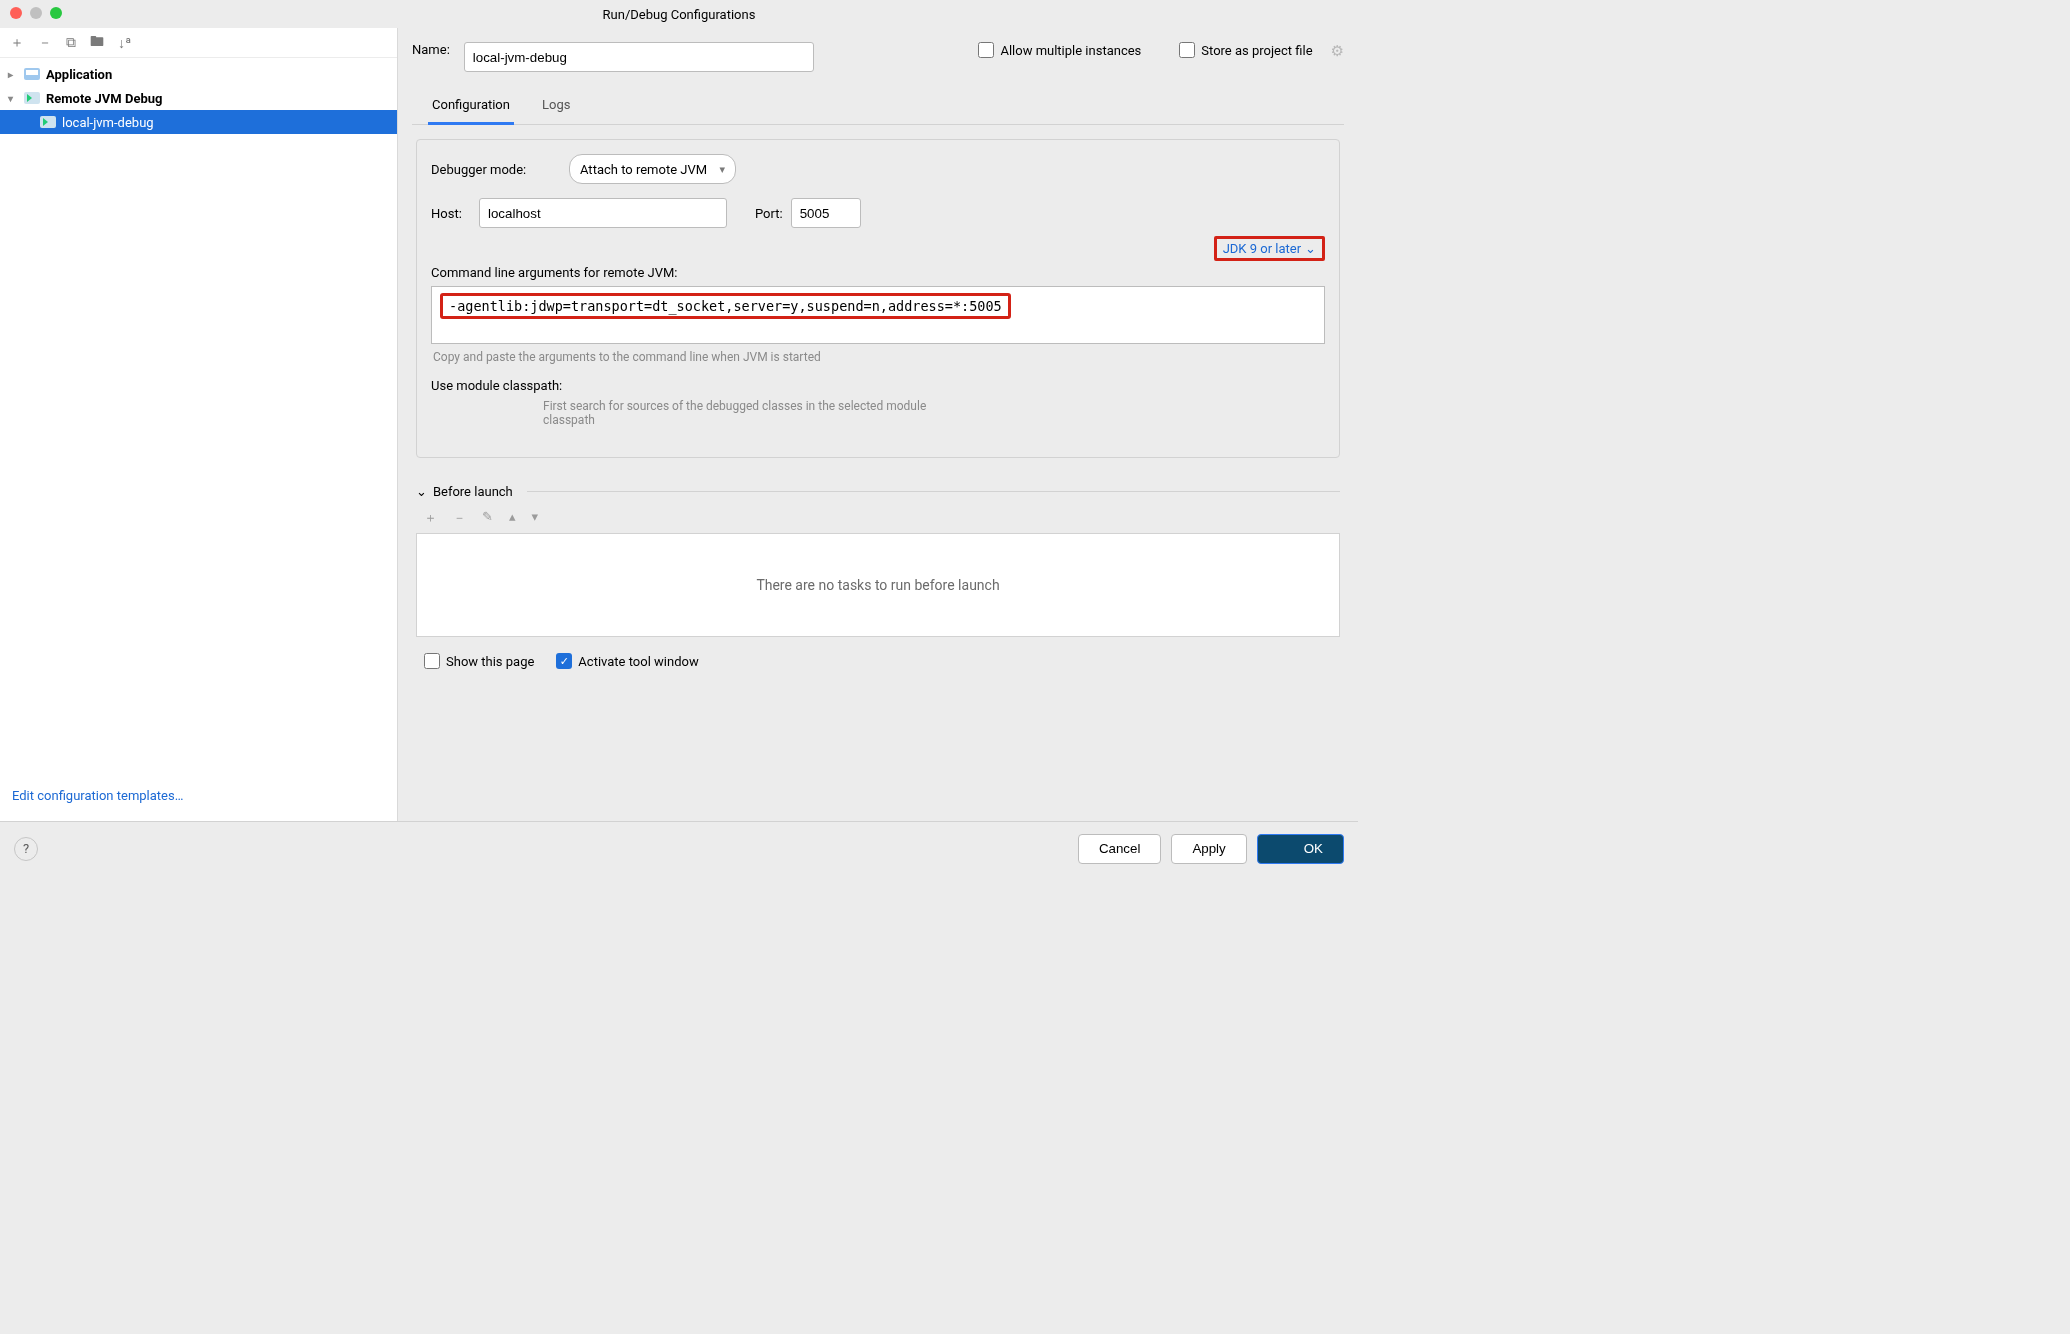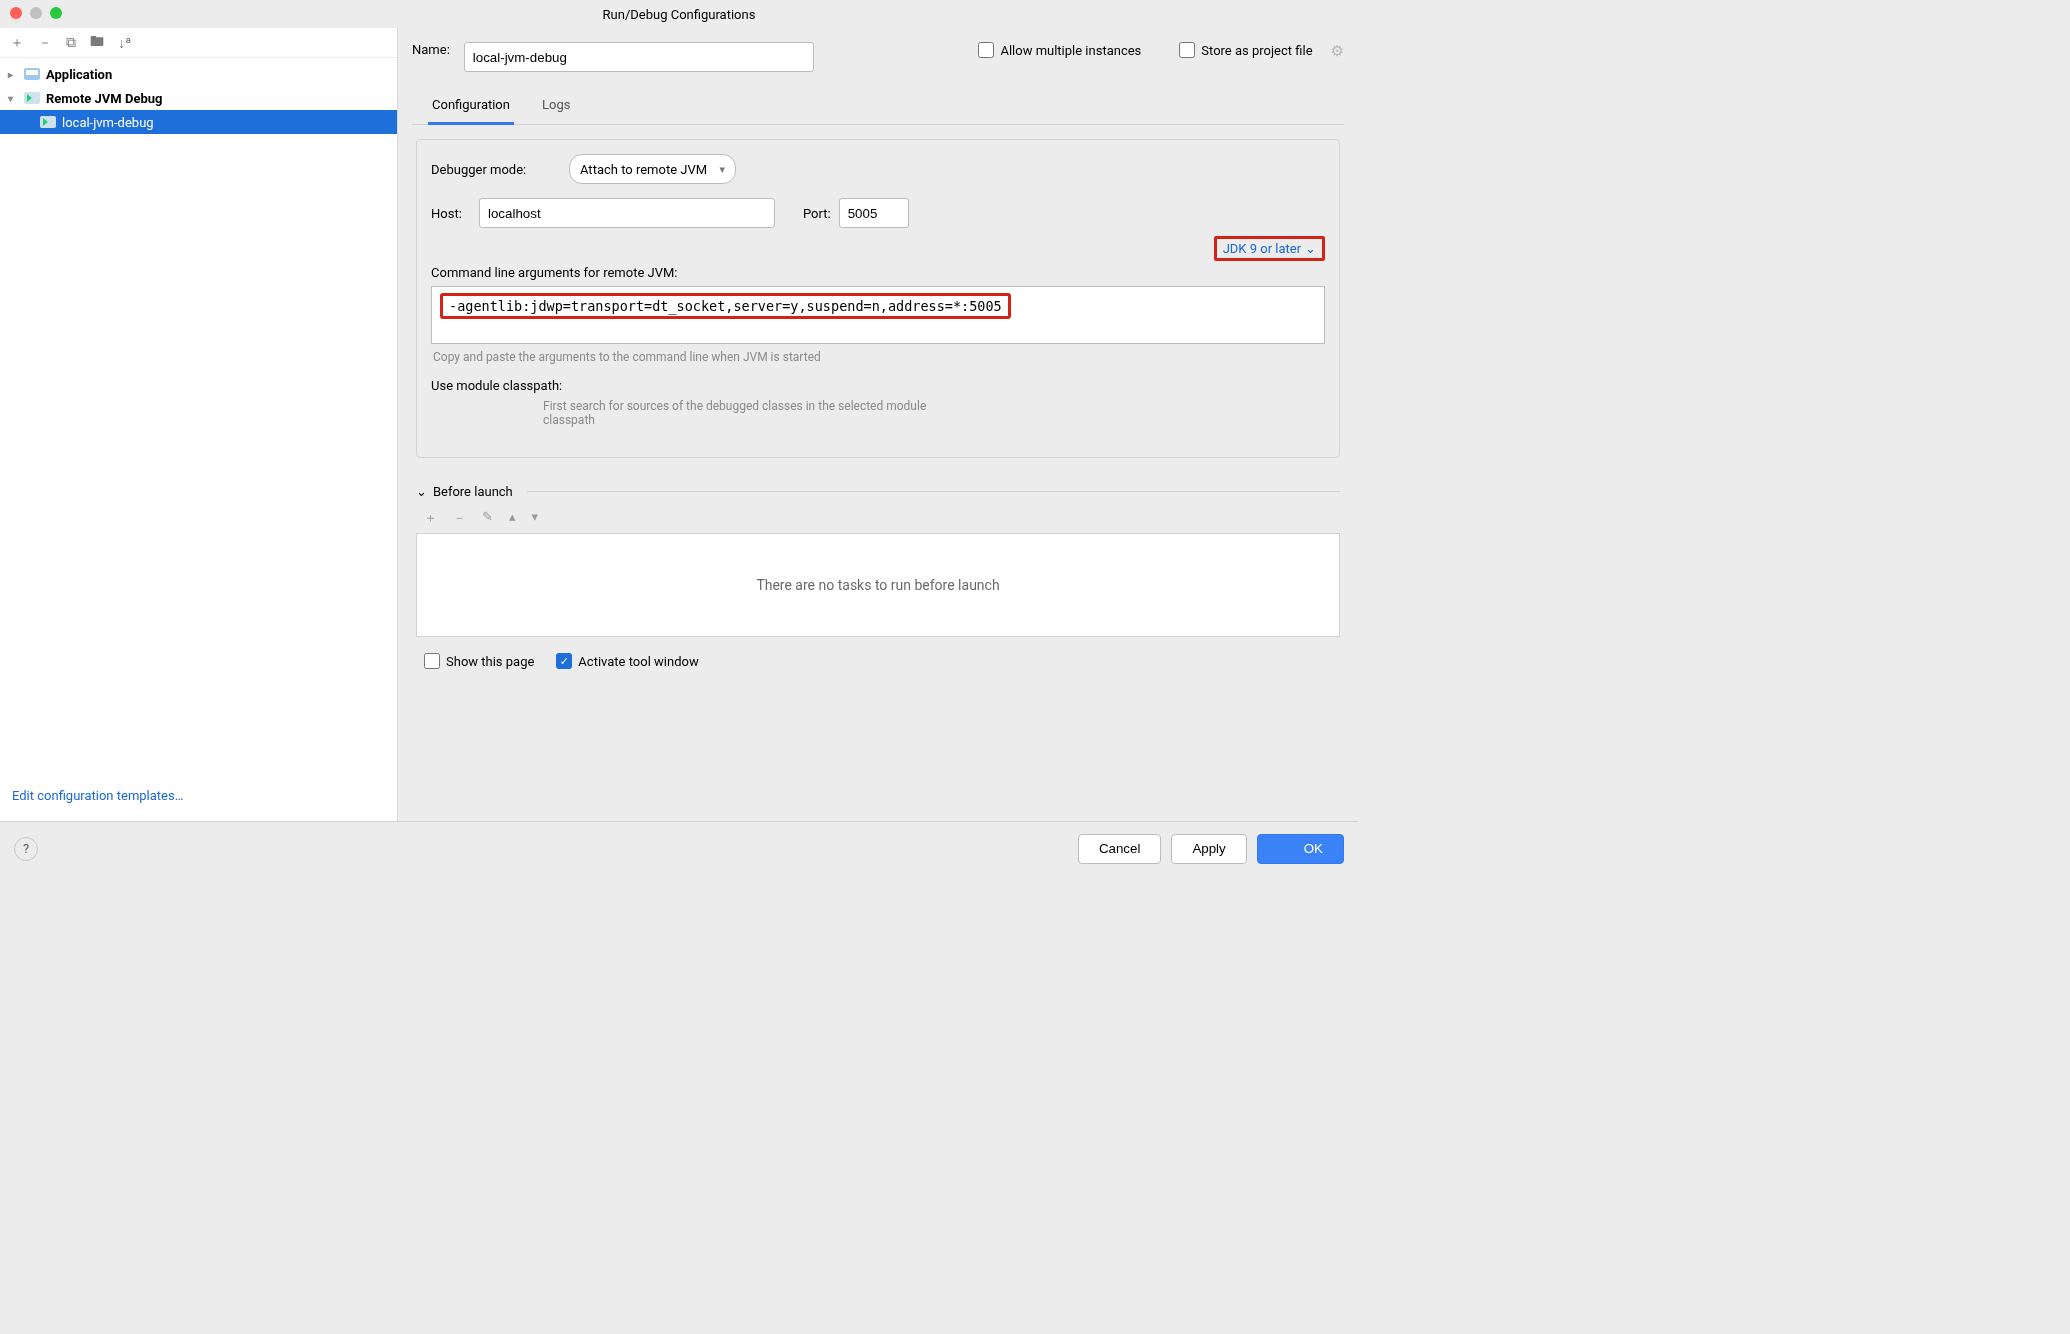--- a/index.html
+++ b/index.html
@@ -206,21 +206,21 @@
   gap: 10px;
 }
 .help {
   width:24px; height:24px; border:1px solid #c6c6c6; border-radius:50%;
   display:flex; align-items:center; justify-content:center; color:#5c5c5c; cursor:pointer;
 }
 .spacer { flex:1; }
 .btn {
   height:30px; padding:0 20px; border:1px solid #bcbcbc; border-radius:4px; background:#fff; cursor:pointer;
 }
-.btn.primary { background:#3b82f6; color:#fff; border-color:#2f7af2;padding-left:46px; }
+.btn.primary { background:#0c4a6e; color:#fff; border-color:#2f7af2;padding-left:46px; }
 .app-ico { width:16px; height:12px; display:inline-block; background: linear-gradient(#9fc8ee,#9fc8ee); border-radius:2px; position:relative; }
 .app-ico::after{ content:""; position:absolute; inset:2px 2px 5px 2px; background:#fff; }
 .run-ico { width:16px; height:12px; display:inline-block; background:#cfe3ef; border-radius:2px; position:relative; }
 .run-ico::after{ content:""; position:absolute; left:3px; top:2px; width:0; height:0; border-left:5px solid #2c7; border-top:4px solid transparent; border-bottom:4px solid transparent; }
 </style>
 </head>
 <body>
 
 <div class="titlebar">
   <div class="traffic-lights">
@@ -290,21 +290,21 @@
     <div class="config-body">
       <div class="panel">
         <div class="field-row">
           <span class="label">Debugger mode:</span>
           <div class="select">
             <span>Attach to remote JVM</span>
           </div>
         </div>
         <div class="field-row">
           <span class="label small">Host:</span>
-          <input class="txt" style="width: 296px;" value="localhost">
+          <input class="txt" style="width: 248px;" value="localhost">
           <span style="margin-left:20px">Port:</span>
           <input class="txt" style="width: 70px;" value="5005">
         </div>
 
         <div class="jdk-pick-wrap">
           <span class="jdk-pick">
             <span>JDK 9 or later</span>
             <span>⌄</span>
           </span>
         </div>

